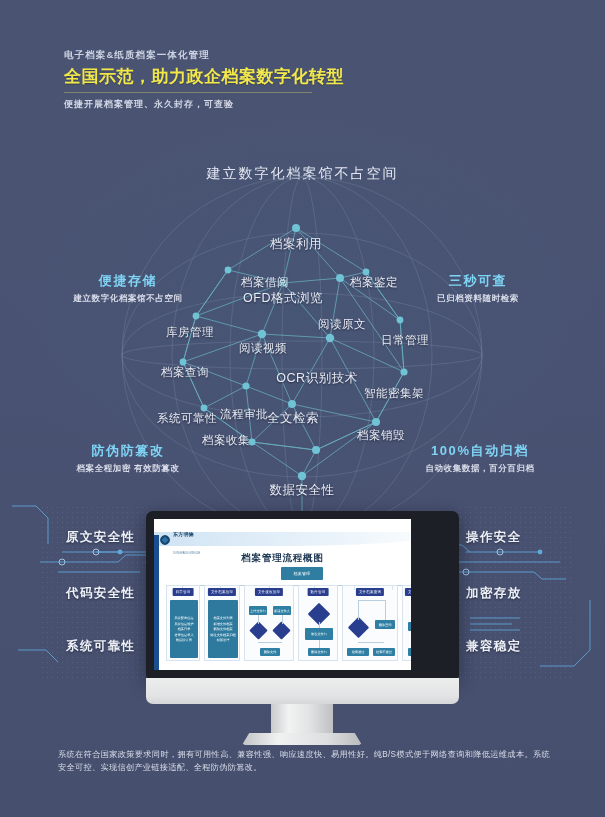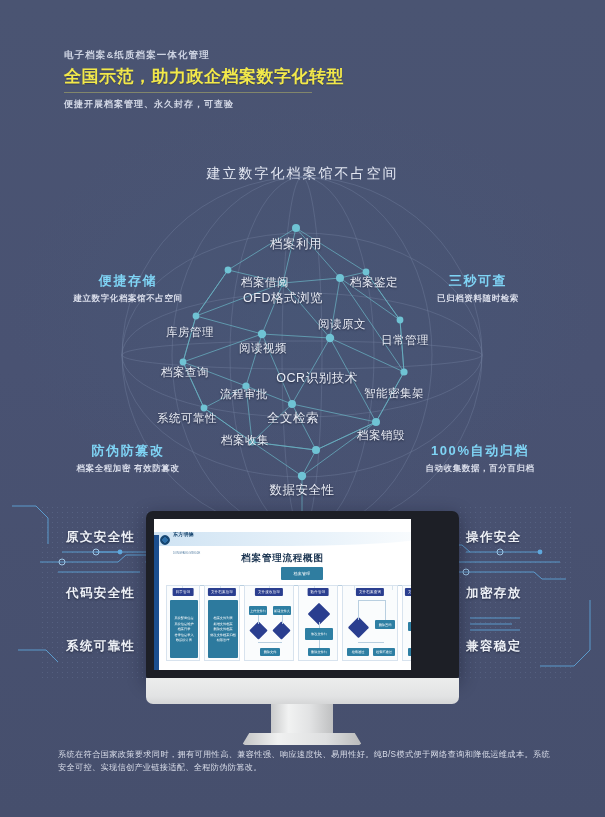--- a/index.html
+++ b/index.html
@@ -256,24 +256,24 @@
     <div class="nodelabel" style="left:219px;top:132px;margin-left:46px;">档案借阅</div>
     <div class="nodelabel" style="left:374px;top:132px;">档案鉴定</div>
     <div class="nodelabel big" style="left:283px;top:148px;">OFD格式浏览</div>
     <div class="nodelabel" style="left:190px;top:182px;">库房管理</div>
     <div class="nodelabel" style="left:342px;top:174px;">阅读原文</div>
     <div class="nodelabel" style="left:405px;top:190px;">日常管理</div>
     <div class="nodelabel" style="left:263px;top:198px;">阅读视频</div>
     <div class="nodelabel" style="left:185px;top:222px;">档案查询</div>
     <div class="nodelabel big" style="left:317px;top:228px;">OCR识别技术</div>
     <div class="nodelabel" style="left:394px;top:243px;">智能密集架</div>
-    <div class="nodelabel" style="left:244px;top:244px;">流程审批</div>
+    <div class="nodelabel" style="left:244px;top:264px;">流程审批</div>
     <div class="nodelabel big" style="left:293px;top:268px;">全文检索</div>
     <div class="nodelabel" style="left:187px;top:268px;">系统可靠性</div>
-    <div class="nodelabel" style="left:245px;top:290px;">档案收集</div>
+    <div class="nodelabel" style="left:226px;top:290px;">档案收集</div>
     <div class="nodelabel" style="left:381px;top:285px;">档案销毁</div>
     <div class="nodelabel big" style="left:302px;top:340px;">数据安全性</div>
   </div>
 
   <div class="callout" style="left:128px;top:272px;">
     <div class="c-title">便捷存储</div>
     <div class="c-desc">建立数字化档案馆不占空间</div>
   </div>
   <div class="callout" style="left:478px;top:272px;">
     <div class="c-title">三秒可查</div>

